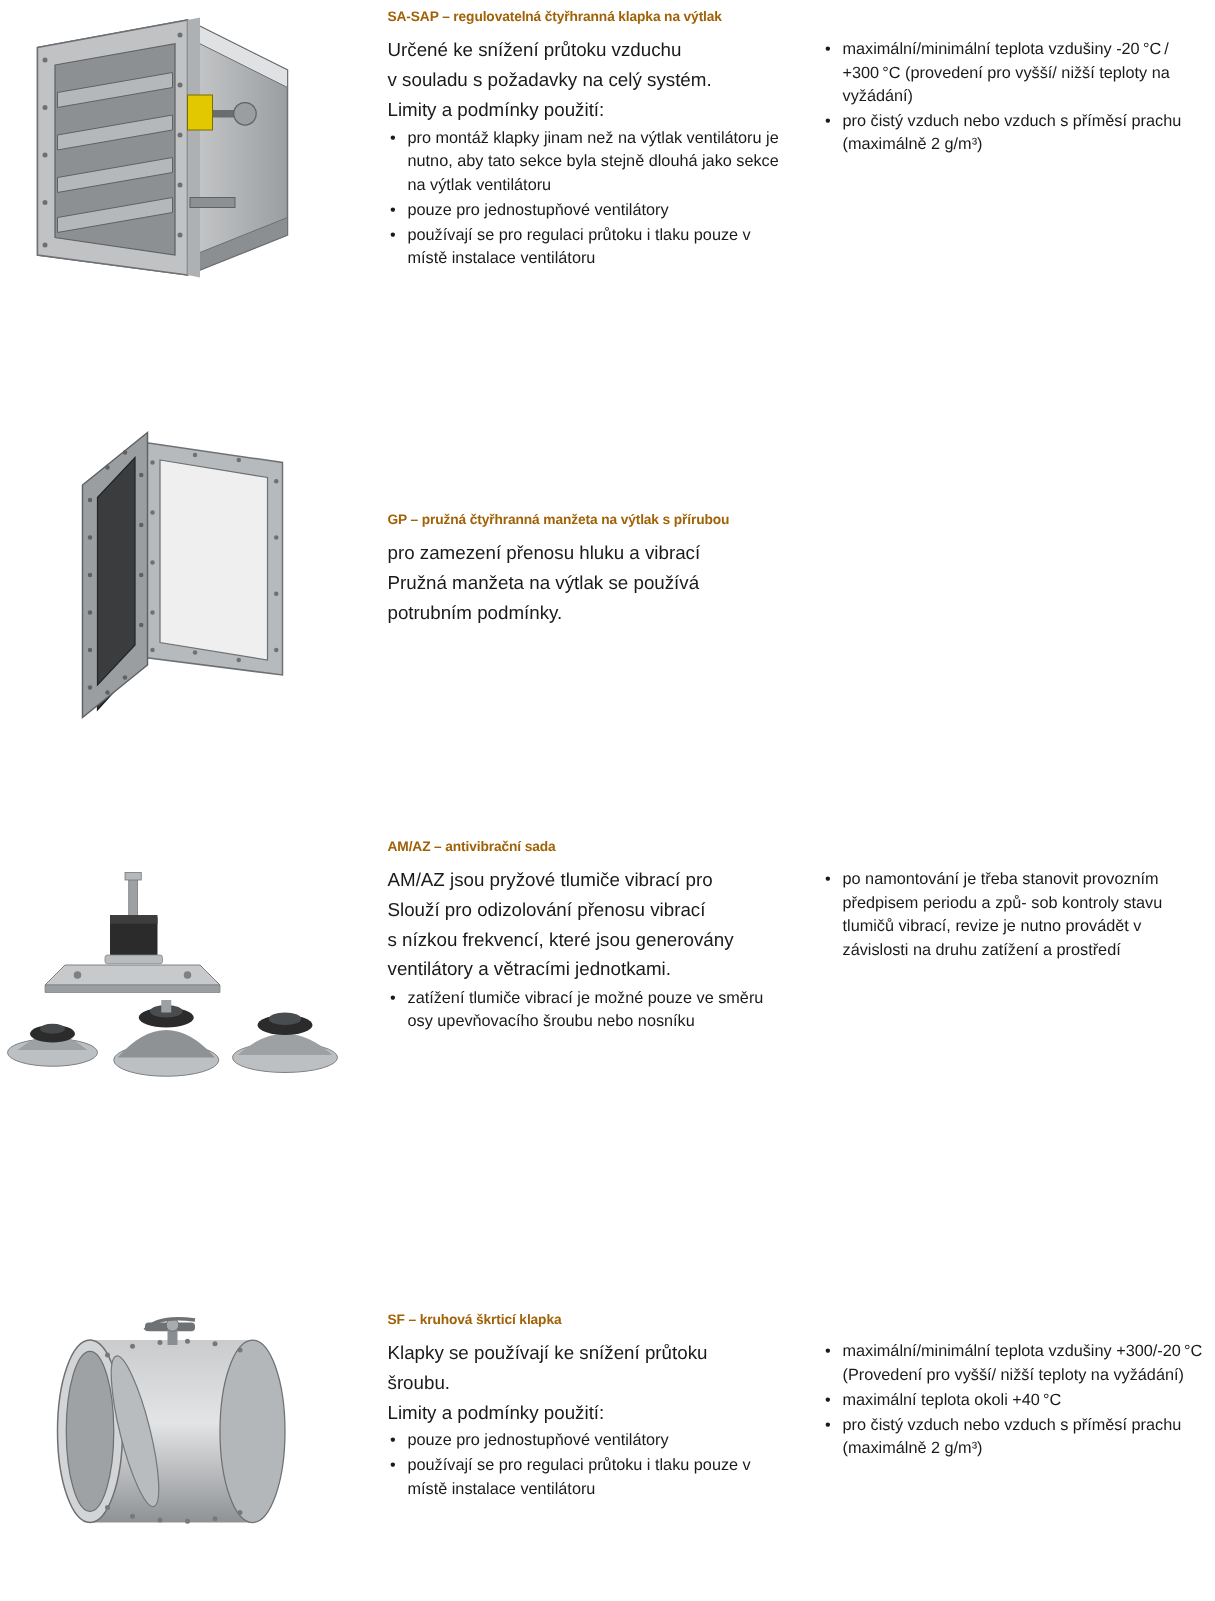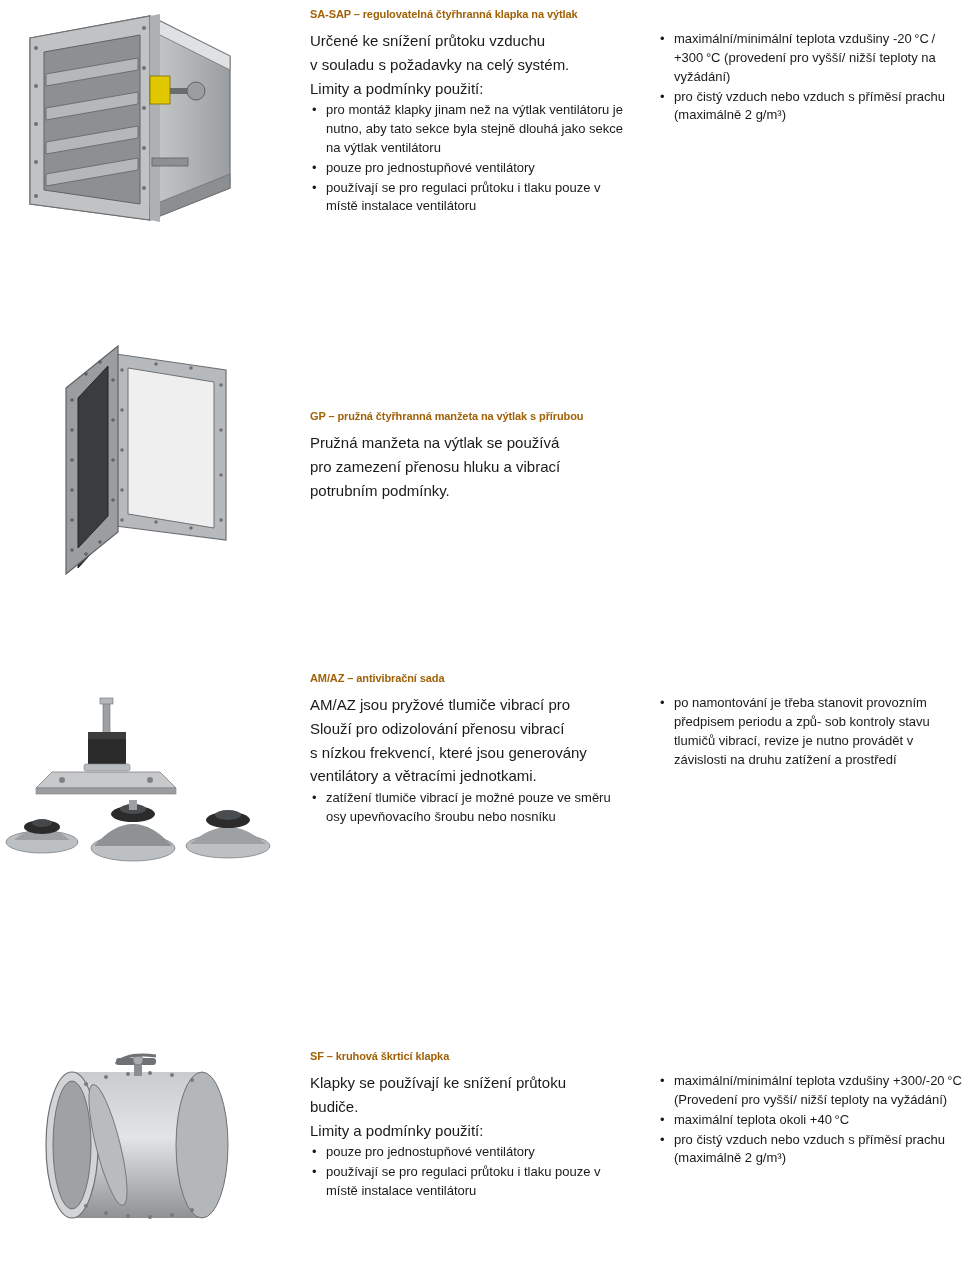--- a/index.html
+++ b/index.html
@@ -195,22 +195,22 @@
           <circle cx="165" cy="90" r="1.8"></circle>
           <circle cx="165" cy="135" r="1.8"></circle>
         <circle cx="165" cy="180" r="1.8"></circle>
       </g>
     </svg>
   </div>
   <div class="txt-col" style="top:32px;margin-top:38px;">
     <h2 class="title">GP – pružná čtyřhranná manžeta na výtlak s přírubou</h2>
     <div class="cols">
       <div class="col-left">
+        <p class="para">pro zamezení přenosu hluku a vibrací</p>
         <p class="para">Pružná manžeta na výtlak se používá</p>
-        <p class="para">pro zamezení přenosu hluku a vibrací</p>
         <p class="para">potrubním podmínky.</p>
       </div>
       <div class="col-right"></div>
     </div>
   </div>
 </div>
 
 <div class="section" style="top:672px;">
   <div class="img-col" style="top:12px;">
     <svg class="illus" width="300" height="190" viewBox="0 0 300 190">
@@ -308,21 +308,21 @@
       <rect x="104" y="12" width="8" height="14" fill="#8b8e91"></rect>
       <circle cx="108" cy="10" r="5" fill="#a9acae" stroke="#6e7174" stroke-width="0.8"></circle>
       <path d="M86,14 Q96,2 126,6" stroke="#6f7275" stroke-width="3" fill="none"></path>
     </svg>
   </div>
   <div class="txt-col" style="top:10px;">
     <h2 class="title">SF – kruhová škrticí klapka</h2>
     <div class="cols">
       <div class="col-left">
         <p class="para">Klapky se používají ke snížení průtoku</p>
-        <p class="para">budiče.</p>
+        <p class="para">šroubu.</p>
         <p class="para">Limity a podmínky použití:</p>
         <ul class="bullets">
           <li>pouze pro jednostupňové ventilátory</li>
           <li>používají se pro regulaci průtoku i tlaku pouze v místě instalace ventilátoru</li>
         </ul>
       </div>
       <div class="col-right">
         <ul class="bullets">
           <li>maximální/minimální teplota vzdušiny +300/-20 °C (Provedení pro vyšší/ nižší teploty na vyžádání)</li>
           <li>maximální teplota okoli +40 °C</li>

